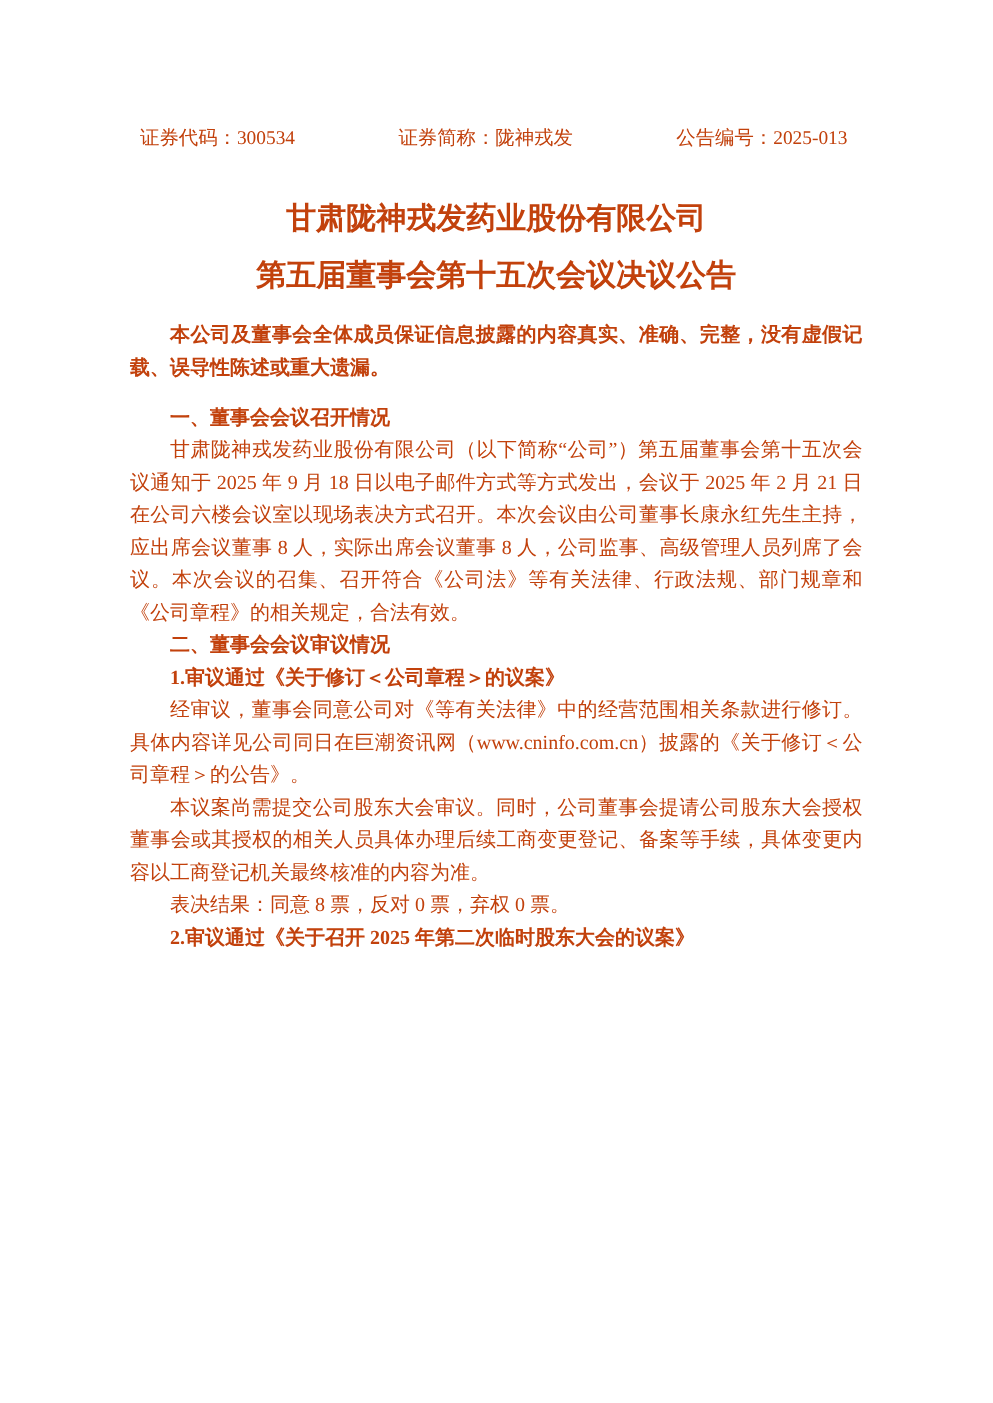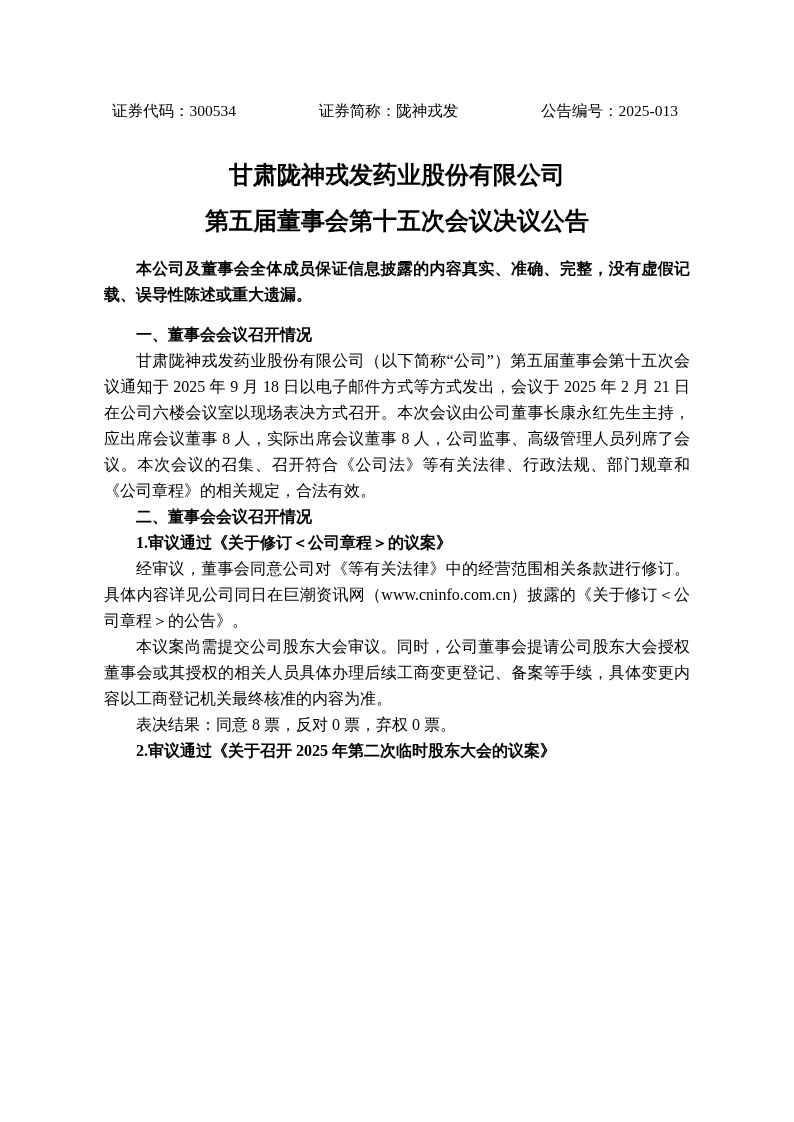--- a/index.html
+++ b/index.html
@@ -9,21 +9,21 @@
   }
   .page {
     position: relative;
     width: 794px;
     height: 1122px;
     margin: 0 auto;
     background: #ffffff;
     box-sizing: border-box;
     padding: 100px 104px 0 104px;
     font-family: "Liberation Serif", "DejaVu Serif", serif;
-    color: #000000;
+    color: #c2410c;
     overflow: hidden;
   }
   .doc-header {
     display: flex;
     justify-content: space-between;
     align-items: baseline;
     font-size: 15.5px;
     line-height: 22px;
     padding: 0 12px 0 8px;
     white-space: nowrap;
@@ -68,21 +68,21 @@
     <div>第五届董事会第十五次会议决议公告</div>
   </div>
 
   <div class="body-text">
 
     <p class="para bold">本公司及董事会全体成员保证信息披露的内容真实、准确、完整，没有虚假记载、误导性陈述或重大遗漏。</p>
 
     <p class="para bold gap-before">一、董事会会议召开情况</p>
     <p class="para">甘肃陇神戎发药业股份有限公司（以下简称“公司”）第五届董事会第十五次会议通知于 2025 年 9 月 18 日以电子邮件方式等方式发出，会议于 2025 年 2 月 21 日在公司六楼会议室以现场表决方式召开。本次会议由公司董事长康永红先生主持，应出席会议董事 8 人，实际出席会议董事 8 人，公司监事、高级管理人员列席了会议。本次会议的召集、召开符合《公司法》等有关法律、行政法规、部门规章和《公司章程》的相关规定，合法有效。</p>
 
-    <p class="para bold">二、董事会会议召开情况</p>
+    <p class="para bold">二、董事会会议审议情况</p>
 
     <p class="para bold">1.审议通过《关于修订＜公司章程＞的议案》</p>
     <p class="para">经审议，董事会同意公司对《等有关法律》中的经营范围相关条款进行修订。具体内容详见公司同日在巨潮资讯网（www.cninfo.com.cn）披露的《关于修订＜公司章程＞的公告》。</p>
     <p class="para">本议案尚需提交公司股东大会审议。同时，公司董事会提请公司股东大会授权董事会或其授权的相关人员具体办理后续工商变更登记、备案等手续，具体变更内容以工商登记机关最终核准的内容为准。</p>
     <p class="para">表决结果：同意 8 票，反对 0 票，弃权 0 票。</p>
 
     <p class="para bold">2.审议通过《关于召开 2025 年第二次临时股东大会的议案》</p>
 
   </div>
 

